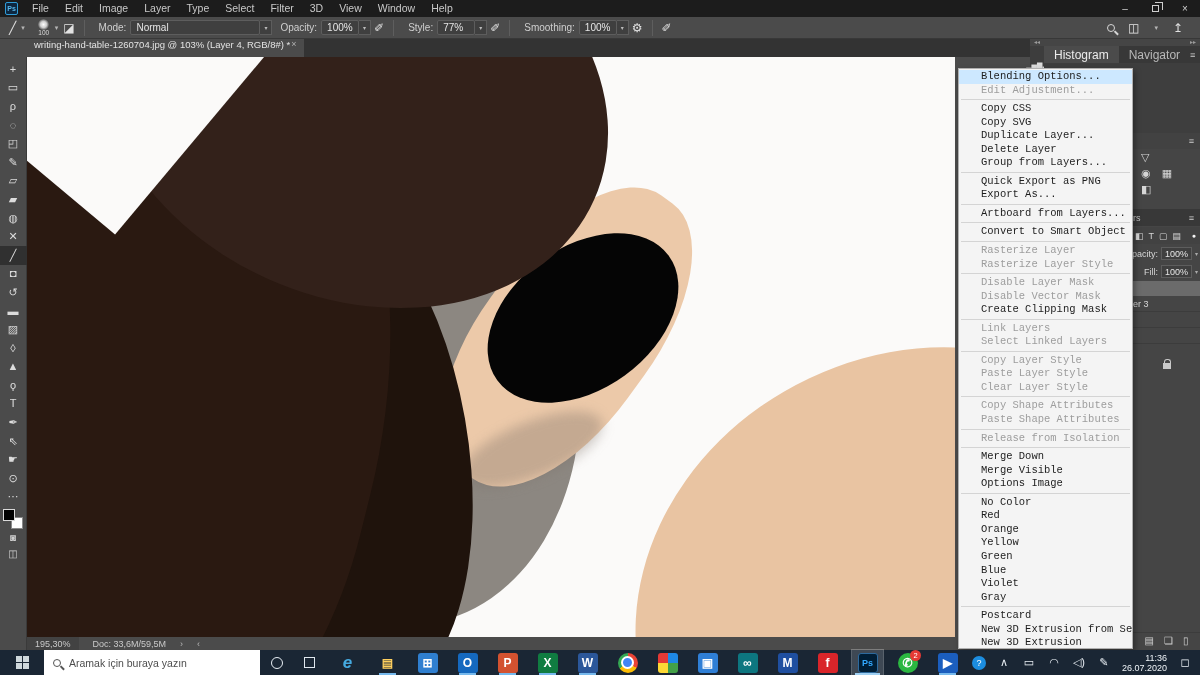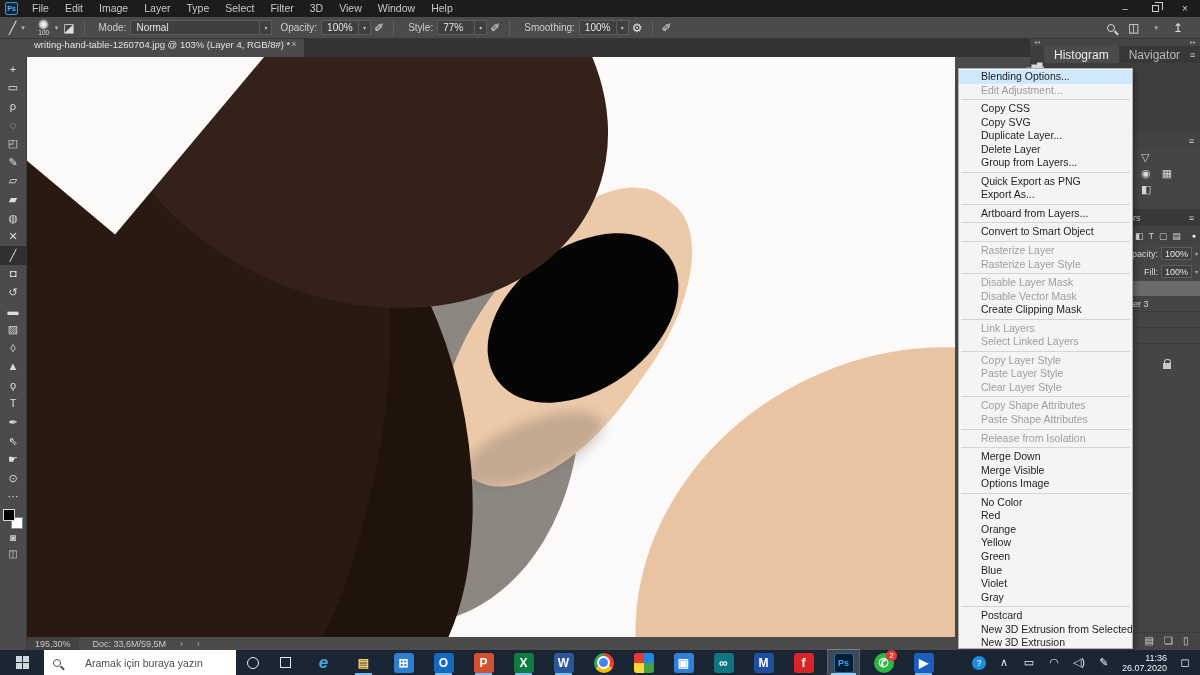--- a/index.html
+++ b/index.html
@@ -104,33 +104,33 @@
   #strip-lock { top:312px; height:14px; display:flex; align-items:center; justify-content:center; }
   .mini-lock { position:relative; width:8px; height:6px; background:#c9c9c9; display:inline-block; }
   .mini-lock::before { content:""; position:absolute; left:1.5px; top:-4px; width:5px; height:4px;
     border:1.3px solid #c9c9c9; border-bottom:none; border-radius:3px 3px 0 0; }
   #strip-bottom { position:absolute; right:0; bottom:2px; width:67px; height:16px; display:flex; align-items:center;
     justify-content:center; gap:10px; color:#cfcfcf; font-size:10px; border-top:1px solid #3c3c3c; }
 
   
   #ctxmenu { position:absolute; left:958px; top:68px; width:175px; height:581px; background:#f4f4f4;
     border:1px solid #b0b0b0; box-shadow:2px 3px 6px rgba(0,0,0,.35); padding:1px 0; overflow:hidden; z-index:50; }
-  .mitem { height:13.55px; line-height:13.55px; font-size:10.5px; color:#1d1d1d; padding-left:22px; white-space:nowrap; }
+  .mitem { height:13.55px; line-height:13.55px; font-size:10.5px; color:#1d1d1d; padding-left:22px; white-space:nowrap;font-family:Liberation Mono, monospace; }
   .mitem.disabled { color:#9d9d9d; }
   .mitem.highlight { background:#cde8ff; }
   .msep { height:5px; position:relative; }
   .msep::after { content:""; position:absolute; left:2px; right:2px; top:2px; height:1px; background:#d4d4d4; }
 
   
   #taskbar { position:absolute; left:0; top:650px; width:1200px; height:25px; background:#1a2634;
     display:flex; align-items:center; z-index:60; }
   #start-btn { width:44px; height:25px; display:flex; align-items:center; justify-content:center; }
   #win-logo { display:grid; grid-template-columns:6px 6px; grid-template-rows:6px 6px; gap:1px; }
   #win-logo i { background:#cfd8dc; }
-  #tb-search { width:192px; height:25px; background:#fff; display:flex; align-items:center; gap:24px; padding:0 9px; }
+  #tb-search { width:216px; height:25px; background:#fff; display:flex; align-items:center; gap:8px; padding:0 9px; }
   #tb-search .mag { border-color:#555; } #tb-search .mag::after { background:#555; }
   #tb-search span { color:#4d4d4d; font-size:10.5px; white-space:nowrap; }
   #cortana { width:34px; display:flex; justify-content:center; }
   #cortana i { width:12px; height:12px; border:1.6px solid #e8eff5; border-radius:50%; }
   #taskview { width:30px; display:flex; justify-content:center; }
   #taskview i { width:11px; height:11px; border:1.3px solid #dfe7ee; position:relative; }
   #tb-apps { display:flex; align-items:center; gap:9px; margin-left:8px; }
   .tbi { position:relative; width:31px; height:25px; display:flex; align-items:center; justify-content:center; }
   .tbi .ic { width:20px; height:20px; border-radius:3px; display:flex; align-items:center; justify-content:center;
     font-size:12px; font-weight:bold; }

